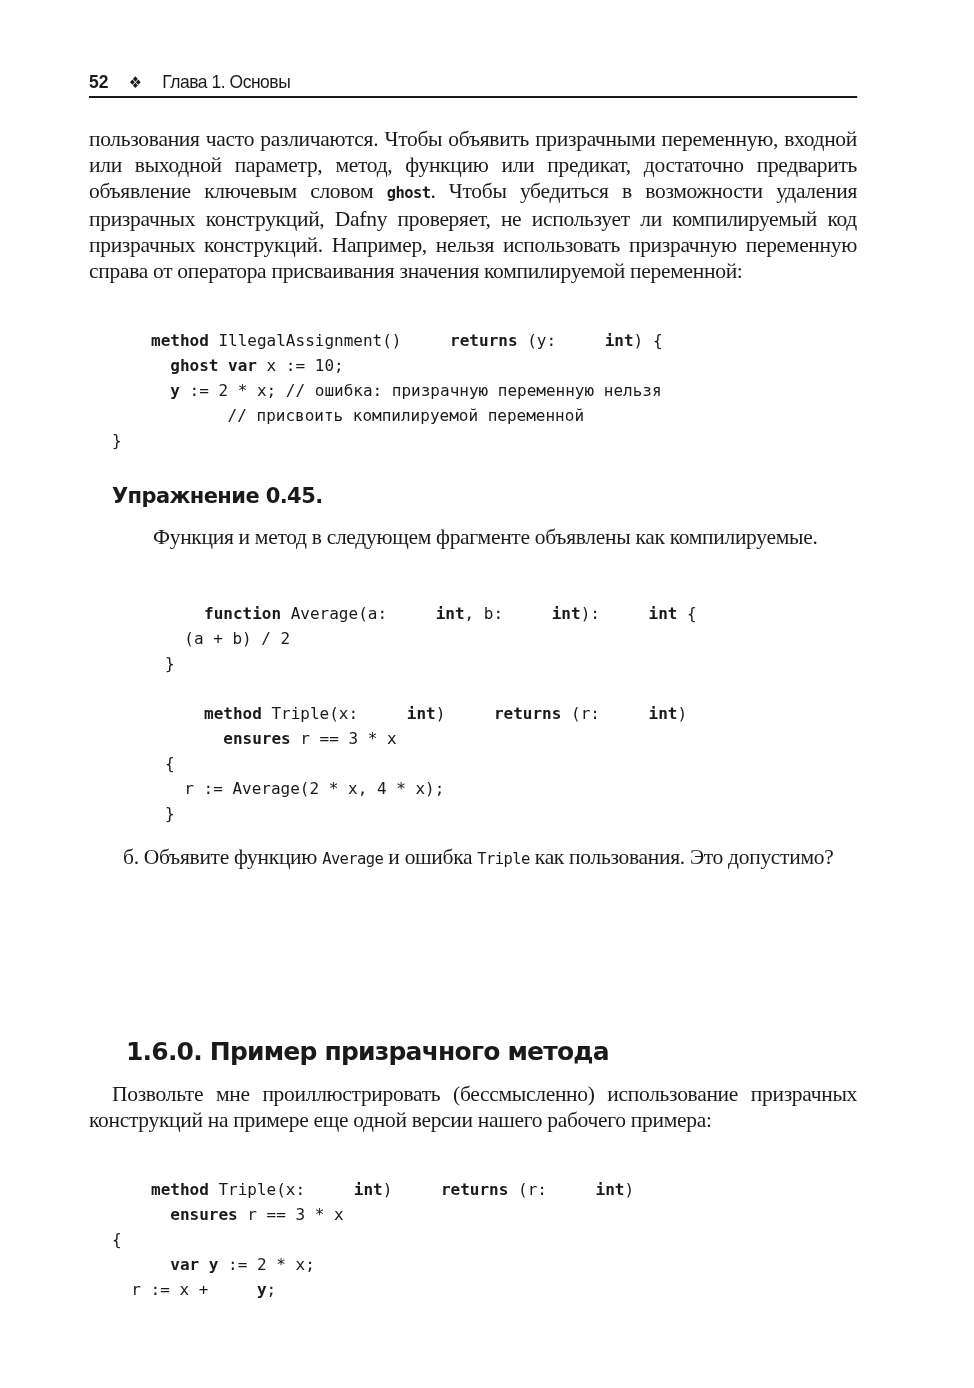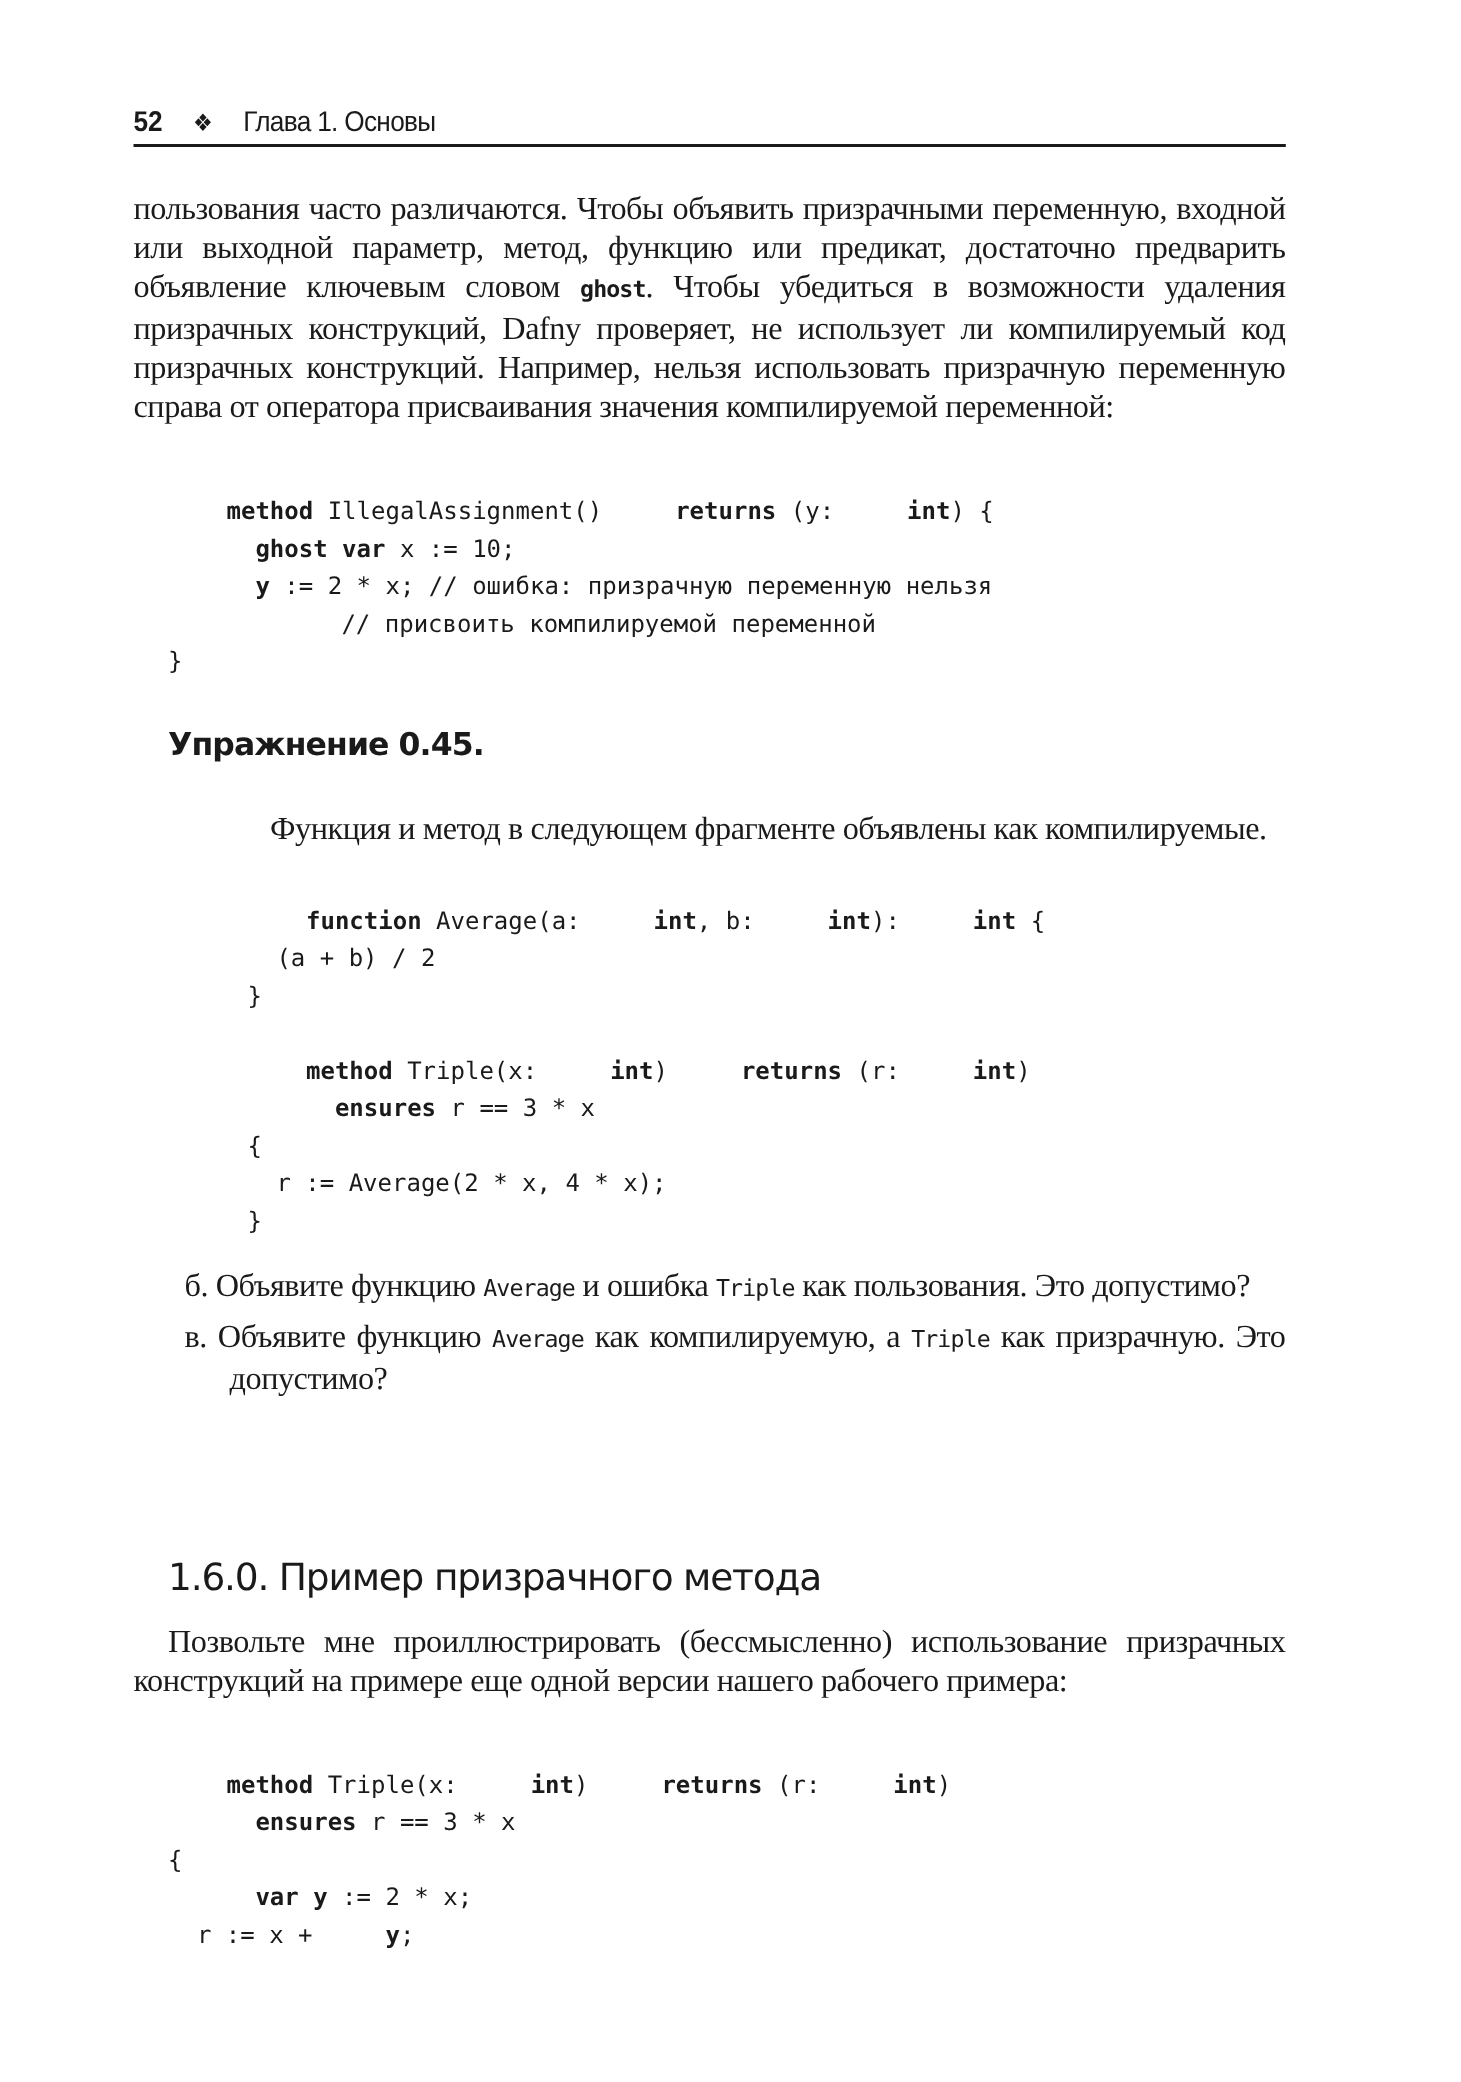--- a/index.html
+++ b/index.html
@@ -11,25 +11,25 @@
   .running-head .orn { margin-right: 22px; font-size: 16px; }
   .running-head .chap { letter-spacing: -0.5px; }
   .body-text { font-family: "Liberation Serif", serif; font-size: 21.5px; line-height: 26px; text-align: justify; letter-spacing: -0.3px; }
   .p1 { position: absolute; top: 126px; left: 0; width: 768px; }
   .mono-inline { font-family: "DejaVu Sans Mono", monospace; font-size: 15.5px; letter-spacing: -0.6px; }
   .mono-inline.b { font-weight: bold; }
   .code { font-family: "DejaVu Sans Mono", monospace; font-size: 16px; line-height: 25px; white-space: pre; position: absolute; }
   .code .kw { font-weight: bold; margin-left: 39px; }
   .code1 { top: 328px; left: 23px; }
   .ex-title { position: absolute; top: 484px; left: 23px; font-family: "DejaVu Sans", sans-serif; font-weight: bold; font-size: 21px; letter-spacing: -0.6px; }
-  .ex-intro { position: absolute; top: 539px; left: 64px; width: 704px; margin-left: 27px; }
+  .ex-intro { position: absolute; top: 524px; left: 64px; width: 704px; }
   .code2 { top: 601px; left: 76px; }
   .list { position: absolute; top: 844px; left: 34px; width: 734px; }
   .list-item { margin-bottom: 6px; padding-left: 30px; text-indent: -30px; }
-  .sec-title { position: absolute; top: 1037px; left: 23px; font-family: "DejaVu Sans", sans-serif; font-weight: normal; font-size: 25px; letter-spacing: -0.8px; }
+  .sec-title { position: absolute; top: 1037px; left: 37px; font-family: "DejaVu Sans", sans-serif; font-weight: bold; font-size: 25px; letter-spacing: -0.8px; }
   .p2 { position: absolute; top: 1081px; left: 0; width: 768px; text-indent: 23px; }
   .code3 { top: 1177px; left: 23px; }
 </style>
 </head>
 <body>
 
 <div class="page">
 
   <div class="running-head">
     <span class="pnum">52</span>
@@ -41,20 +41,19 @@
 
   <div class="code code1"><div><span class="kw">method</span><span> IllegalAssignment() </span><span class="kw">returns</span><span> (y: </span><span class="kw">int</span><span>) {</span></div><div><span>  </span><span class="kw">ghost var</span><span> x := 10;</span></div><div><span>  </span><span class="kw">y</span><span> := 2 * x; // ошибка: призрачную переменную нельзя</span></div><div><span>            // присвоить компилируемой переменной</span></div><div><span>}</span></div></div>
 
   <div class="ex-title">Упражнение 0.45.</div>
   <div class="body-text ex-intro">Функция и метод в следующем фрагменте объявлены как компили­руемые.</div>
 
   <div class="code code2"><div><span class="kw">function</span><span> Average(a: </span><span class="kw">int</span><span>, b: </span><span class="kw">int</span><span>): </span><span class="kw">int</span><span> {</span></div><div><span>  (a + b) / 2</span></div><div><span>}</span></div><div>&nbsp;<span></span></div><div><span class="kw">method</span><span> Triple(x: </span><span class="kw">int</span><span>) </span><span class="kw">returns</span><span> (r: </span><span class="kw">int</span><span>)</span></div><div><span>  </span><span class="kw">ensures</span><span> r == 3 * x</span></div><div><span>{</span></div><div><span>  r := Average(2 * x, 4 * x);</span></div><div><span>}</span></div></div>
 
   <div class="body-text list" id="ex-list">
       <div class="list-item"><span>б.</span><span> Объявите функцию </span><span class="mono-inline">Average</span><span> и ошибка </span><span class="mono-inline">Triple</span><span> как пользования. Это допус­тимо?</span></div>
-      <div class="list-item"><span>в.</span><span> Объявите функцию </span><span class="mono-inline">Average</span><span> как компилируемую, а </span><span class="mono-inline">Triple</span><span> как призрач­ную. Это допустимо?</span></div>
     </div>
 
   <div class="sec-title">1.6.0. Пример призрачного метода</div>
   <div class="body-text p2">Позвольте мне проиллюстрировать (бессмысленно) использование при­зрачных конструкций на примере еще одной версии нашего рабочего при­мера:</div>
 
   <div class="code code3"><div><span class="kw">method</span><span> Triple(x: </span><span class="kw">int</span><span>) </span><span class="kw">returns</span><span> (r: </span><span class="kw">int</span><span>)</span></div><div><span>  </span><span class="kw">ensures</span><span> r == 3 * x</span></div><div><span>{</span></div><div><span>  </span><span class="kw">var y</span><span> := 2 * x;</span></div><div><span>  r := x + </span><span class="kw">y</span><span>;</span></div></div>
 </div>
 
 </body></html>

